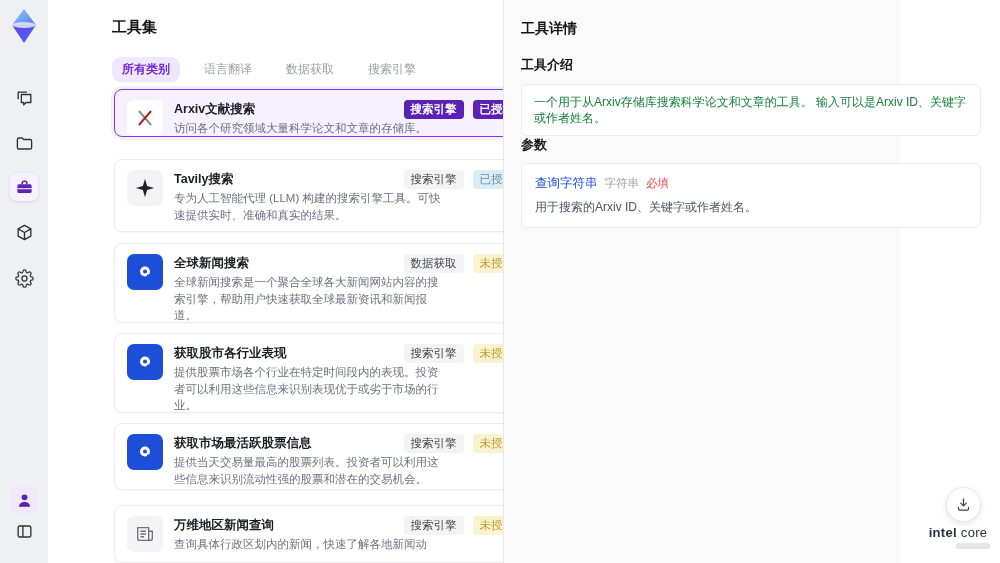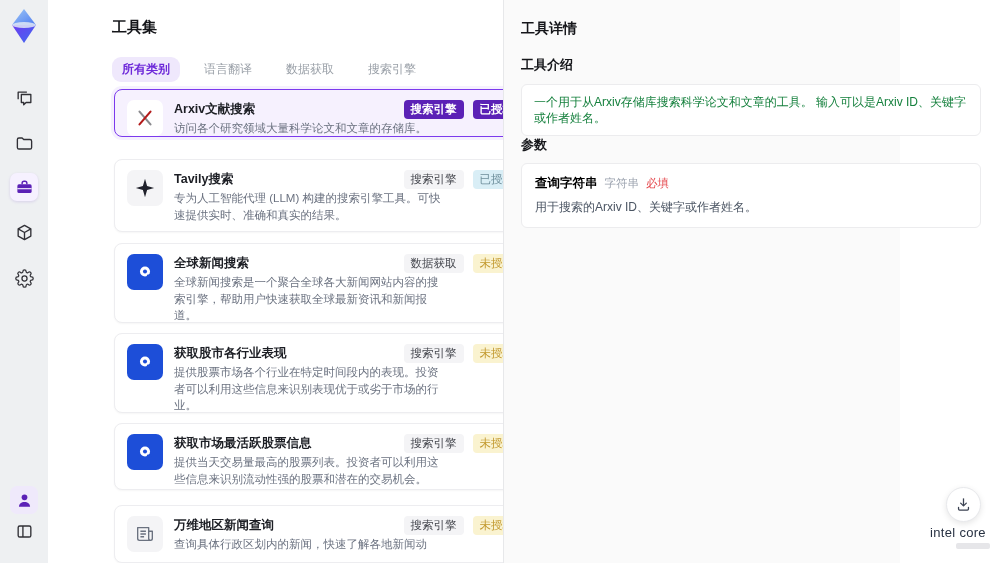--- a/index.html
+++ b/index.html
@@ -48,33 +48,33 @@
 
   
   .detail { position:absolute; left:503px; top:0; width:397px; height:563px; background:#fafafa; border-left:1px solid #e7e8ea; }
   .detail h1 { position:absolute; left:17px; top:20px; font-size:14px; font-weight:bold; color:#15161a; }
   .detail h2 { position:absolute; left:17px; font-size:13px; font-weight:bold; color:#15161a; }
   .h-intro { top:56px; } .h-params { top:136px; }
   .box { position:absolute; left:17px; width:460px; background:#fff; border:1px solid #ececee; border-radius:6px; }
   .intro-box { top:84px; padding:9px 12px; font-size:12px; color:#15803d; line-height:16px; }
   .param-box { top:163px; padding:11px 13px; }
   .param-head { display:flex; align-items:baseline; gap:7px; }
-  .param-name { font-size:12.5px; font-weight:bold; color:#000000; }
+  .param-name { font-size:12.5px; font-weight:normal; color:#1d4ed8; }
   .param-type { font-size:11.5px; color:#9ca3af; }
   .param-req  { font-size:11.5px; color:#e5484d; }
   .param-desc { margin-top:7px; font-size:12px; color:#4b5563; }
 
   
   .fab { position:absolute; left:946px; top:487px; width:35px; height:35px; border-radius:50%;
          background:#fff; border:1px solid #e8e9ec; box-shadow:0 2px 6px rgba(0,0,0,.10);
          display:flex; align-items:center; justify-content:center; color:#3b4252; cursor:pointer; }
   .fab svg { width:17px; height:17px; }
   .intel { position:absolute; left:926px; top:525px; width:64px; text-align:center; color:#273142; }
   .intel .t { font-size:13px; letter-spacing:.3px; }
-  .intel .t b { font-weight:normal;text-align:center; }
+  .intel .t b { font-weight:bold;text-align:center; }
   .intel .bar { margin:3px 0 0 auto; width:34px; height:6px; border-radius:2px; background:#e6e6e9; }
 </style>
 </head>
 <body>
 
 <div class="stage">
 
   <div class="rail">
     <svg class="logo" viewBox="0 0 30 36">
       <defs>

